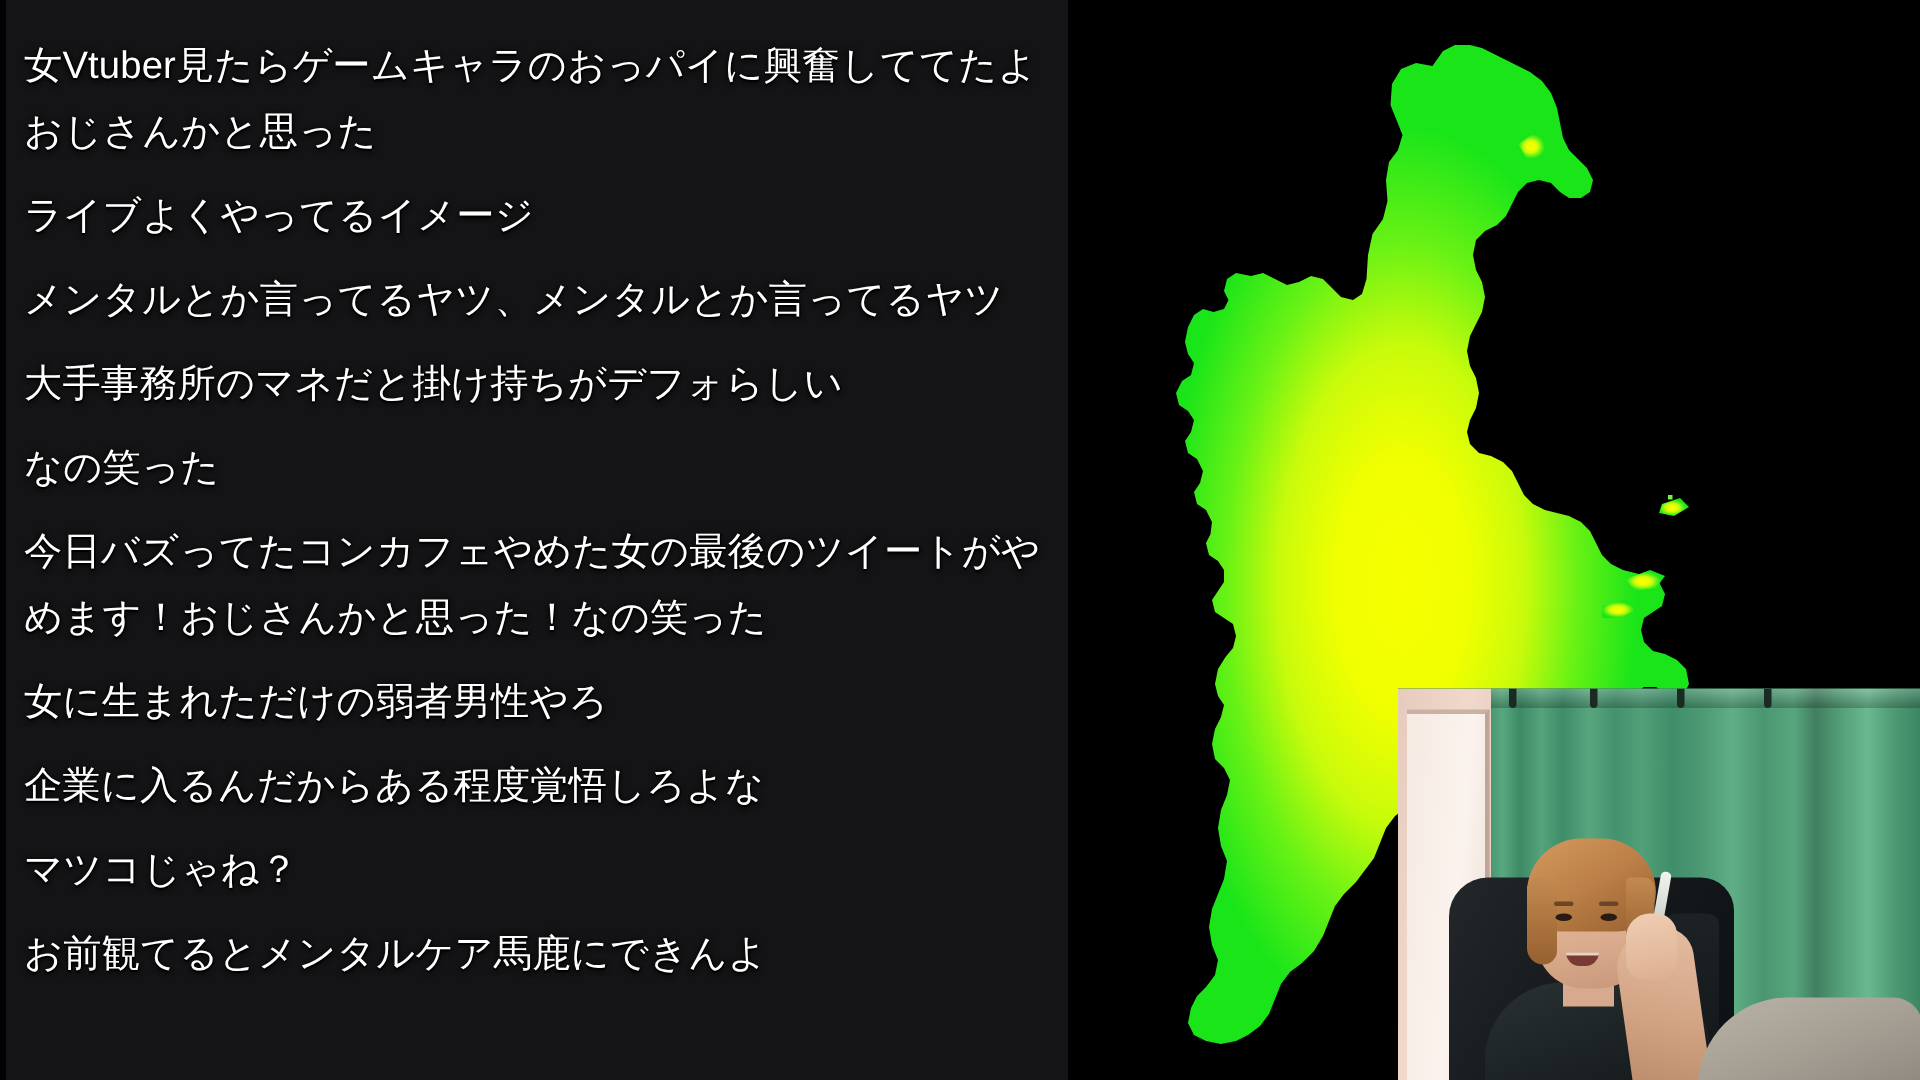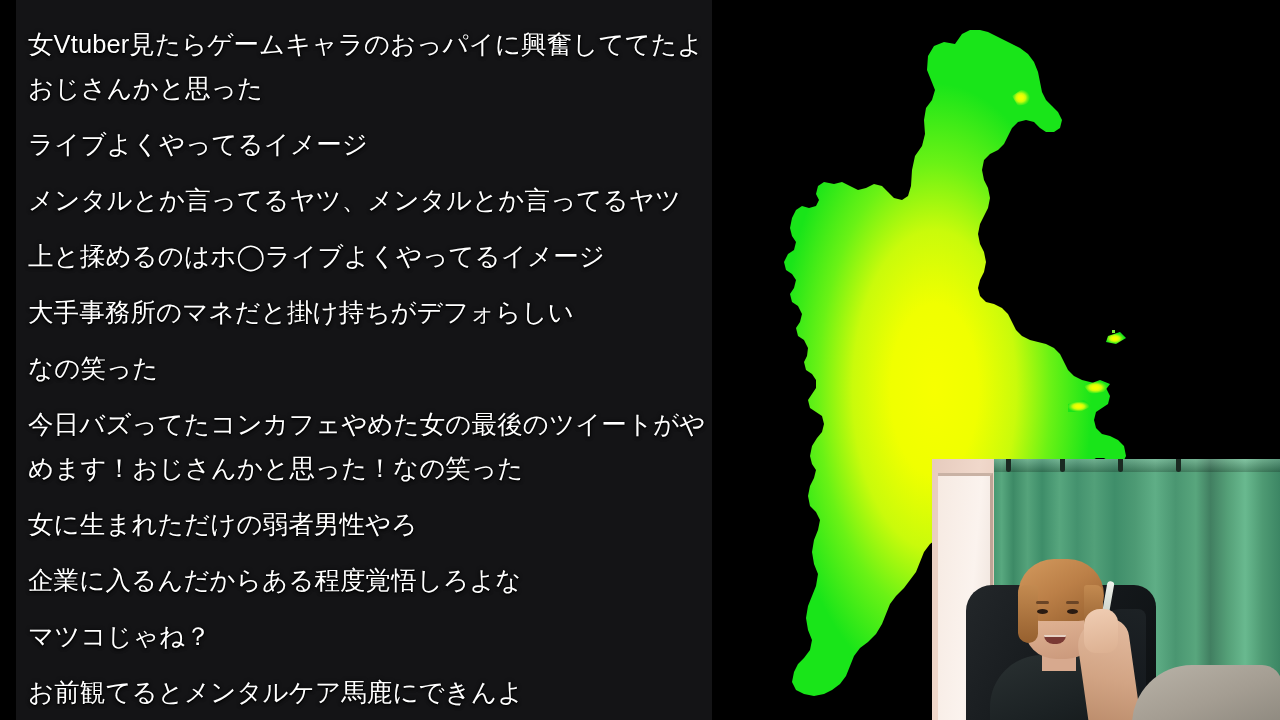--- a/index.html
+++ b/index.html
@@ -13,21 +13,21 @@
     width: 1280px;
     height: 720px;
     overflow: hidden;
     background: #000000;
     font-family: "Liberation Sans", "DejaVu Sans", sans-serif;
   }
 
   
   #comment-panel {
     position: absolute;
-    left: 16px;
+    left: 4px;
     top: 0;
     width: 712px;
     height: 720px;
     background: #141416;
     box-sizing: border-box;
     padding: 22px 14px 0 12px;
     overflow: hidden;
   }
   .comment {
     color: #ffffff;
@@ -227,21 +227,20 @@
 </style>
 </head>
 <body>
 
 <div id="stage">
 
   <div id="comment-panel">
     <p class="comment">女Vtuber見たらゲームキャラのおっパイに興奮しててたよ おじさんかと思った</p>
     <p class="comment">ライブよくやってるイメージ</p>
     <p class="comment">メンタルとか言ってるヤツ、メンタルとか言ってるヤツ</p>
-    <p class="comment">上と揉めるのはホ◯ライブよくやってるイメージ</p>
     <p class="comment">大手事務所のマネだと掛け持ちがデフォらしい</p>
     <p class="comment">なの笑った</p>
     <p class="comment">今日バズってたコンカフェやめた女の最後のツイートがやめます！おじさんかと思った！なの笑った</p>
     <p class="comment">女に生まれただけの弱者男性やろ</p>
     <p class="comment">企業に入るんだからある程度覚悟しろよな</p>
     <p class="comment">マツコじゃね？</p>
     <p class="comment">お前観てるとメンタルケア馬鹿にできんよ</p>
   </div>
 
   <div id="video-area">

